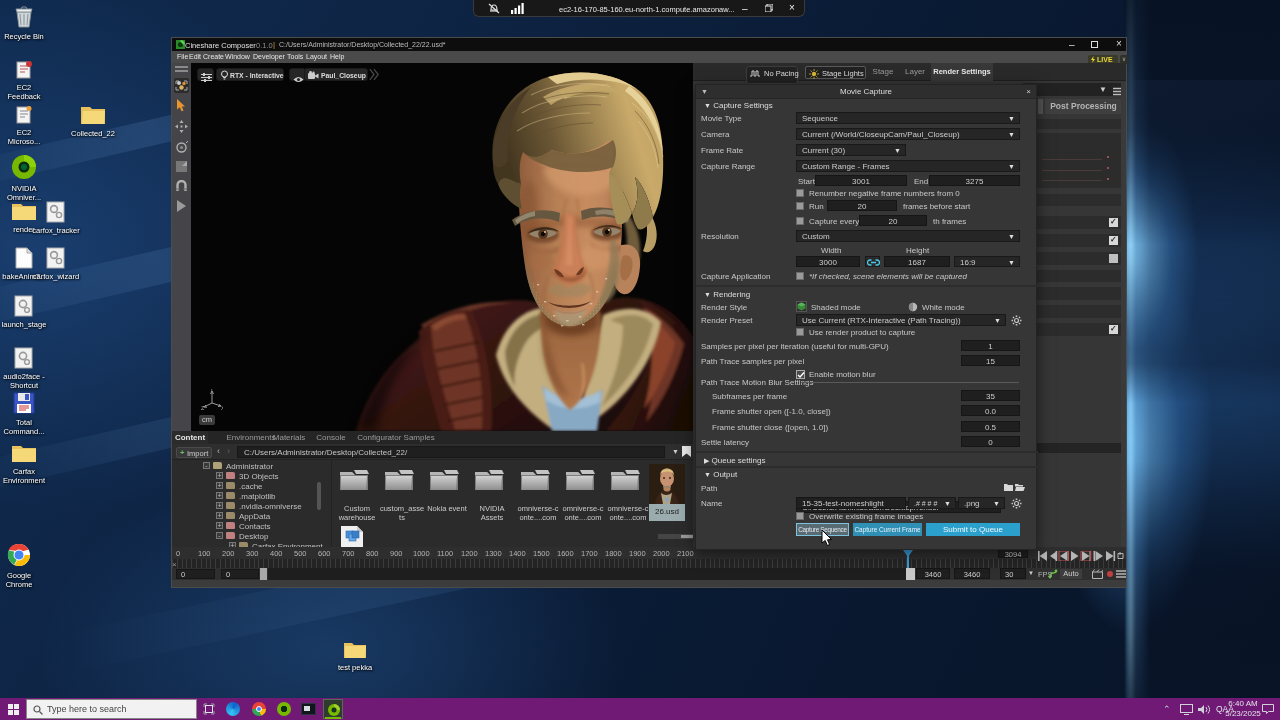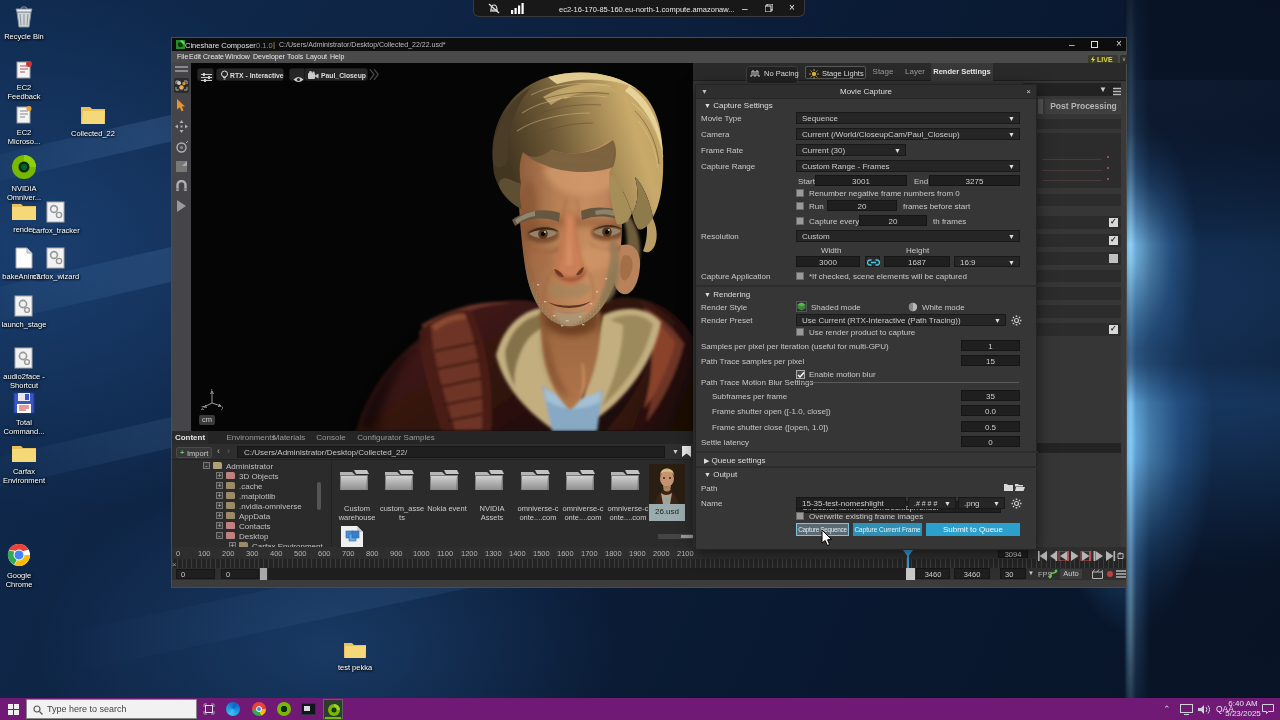--- a/index.html
+++ b/index.html
@@ -817,21 +817,21 @@
     <div style="position:absolute;left:169px;top:171px;width:15px;height:11px;background:#2a2a2a;border:1px solid #1a1a1a;"><svg width="13" height="9" viewBox="0 0 13 9" style="margin:1px 0 0 1px;">
           <path d="M4 4.5 h5 M4.5 2 h-1.5 a2.5 2.5 0 0 0 0 5 h1.5 M8.5 2 h1.5 a2.5 2.5 0 0 1 0 5 h-1.5" stroke="#49c8e8" fill="none" stroke-width="1.3"></path>
         </svg></div>
     <div class="fld" style="left:188px;top:171px;width:66px;height:11px;line-height:11px;">1687</div>
     <div class="ddw" style="left:258px;top:171px;width:66px;height:11px;">
         <span style="position:absolute;left:5px;top:1px;">16:9</span>
         <span class="ar">▼</span>
       </div>
     <div class="lbl" style="left:5px;top:187px;">Capture Application</div>
     <div class="cb" style="left:100px;top:187px;"></div>
-    <div class="lbl" style="left:113px;top:187px;">*If checked, scene elements will be captured</div>
+    <div class="lbl" style="left:113px;top:187px;font-style:italic;">*If checked, scene elements will be captured</div>
     <div style="position:absolute;left:0px;top:200px;width:342px;height:2px;background:#2c2c2c;"></div>
     <div class="lbl" style="left:8px;top:205px;color:#ddd;"><span style="font-size:7px;">▼</span> Rendering</div>
     <div class="lbl" style="left:5px;top:218px;">Render Style</div>
     <div class="lbl" style="left:5px;top:231px;">Render Preset</div>
     <div style="position:absolute;left:100px;top:216px;width:11px;height:11px;background:#2e2e2e;border:1px solid #555;"><svg width="9" height="9" viewBox="0 0 9 9" style="margin:0 0 0 0;">
           <path d="M4.5 0.5 L8.5 2.5 V6.5 L4.5 8.5 L0.5 6.5 V2.5 Z" fill="#3a8a3a"></path>
           <path d="M4.5 0.5 L8.5 2.5 L4.5 4.5 L0.5 2.5 Z" fill="#5ab55a"></path>
         </svg></div>
     <div class="lbl" style="left:115px;top:218px;">Shaded mode</div>
     <svg style="position:absolute;left:212px;top:217px;" width="10" height="10" viewBox="0 0 10 10">

